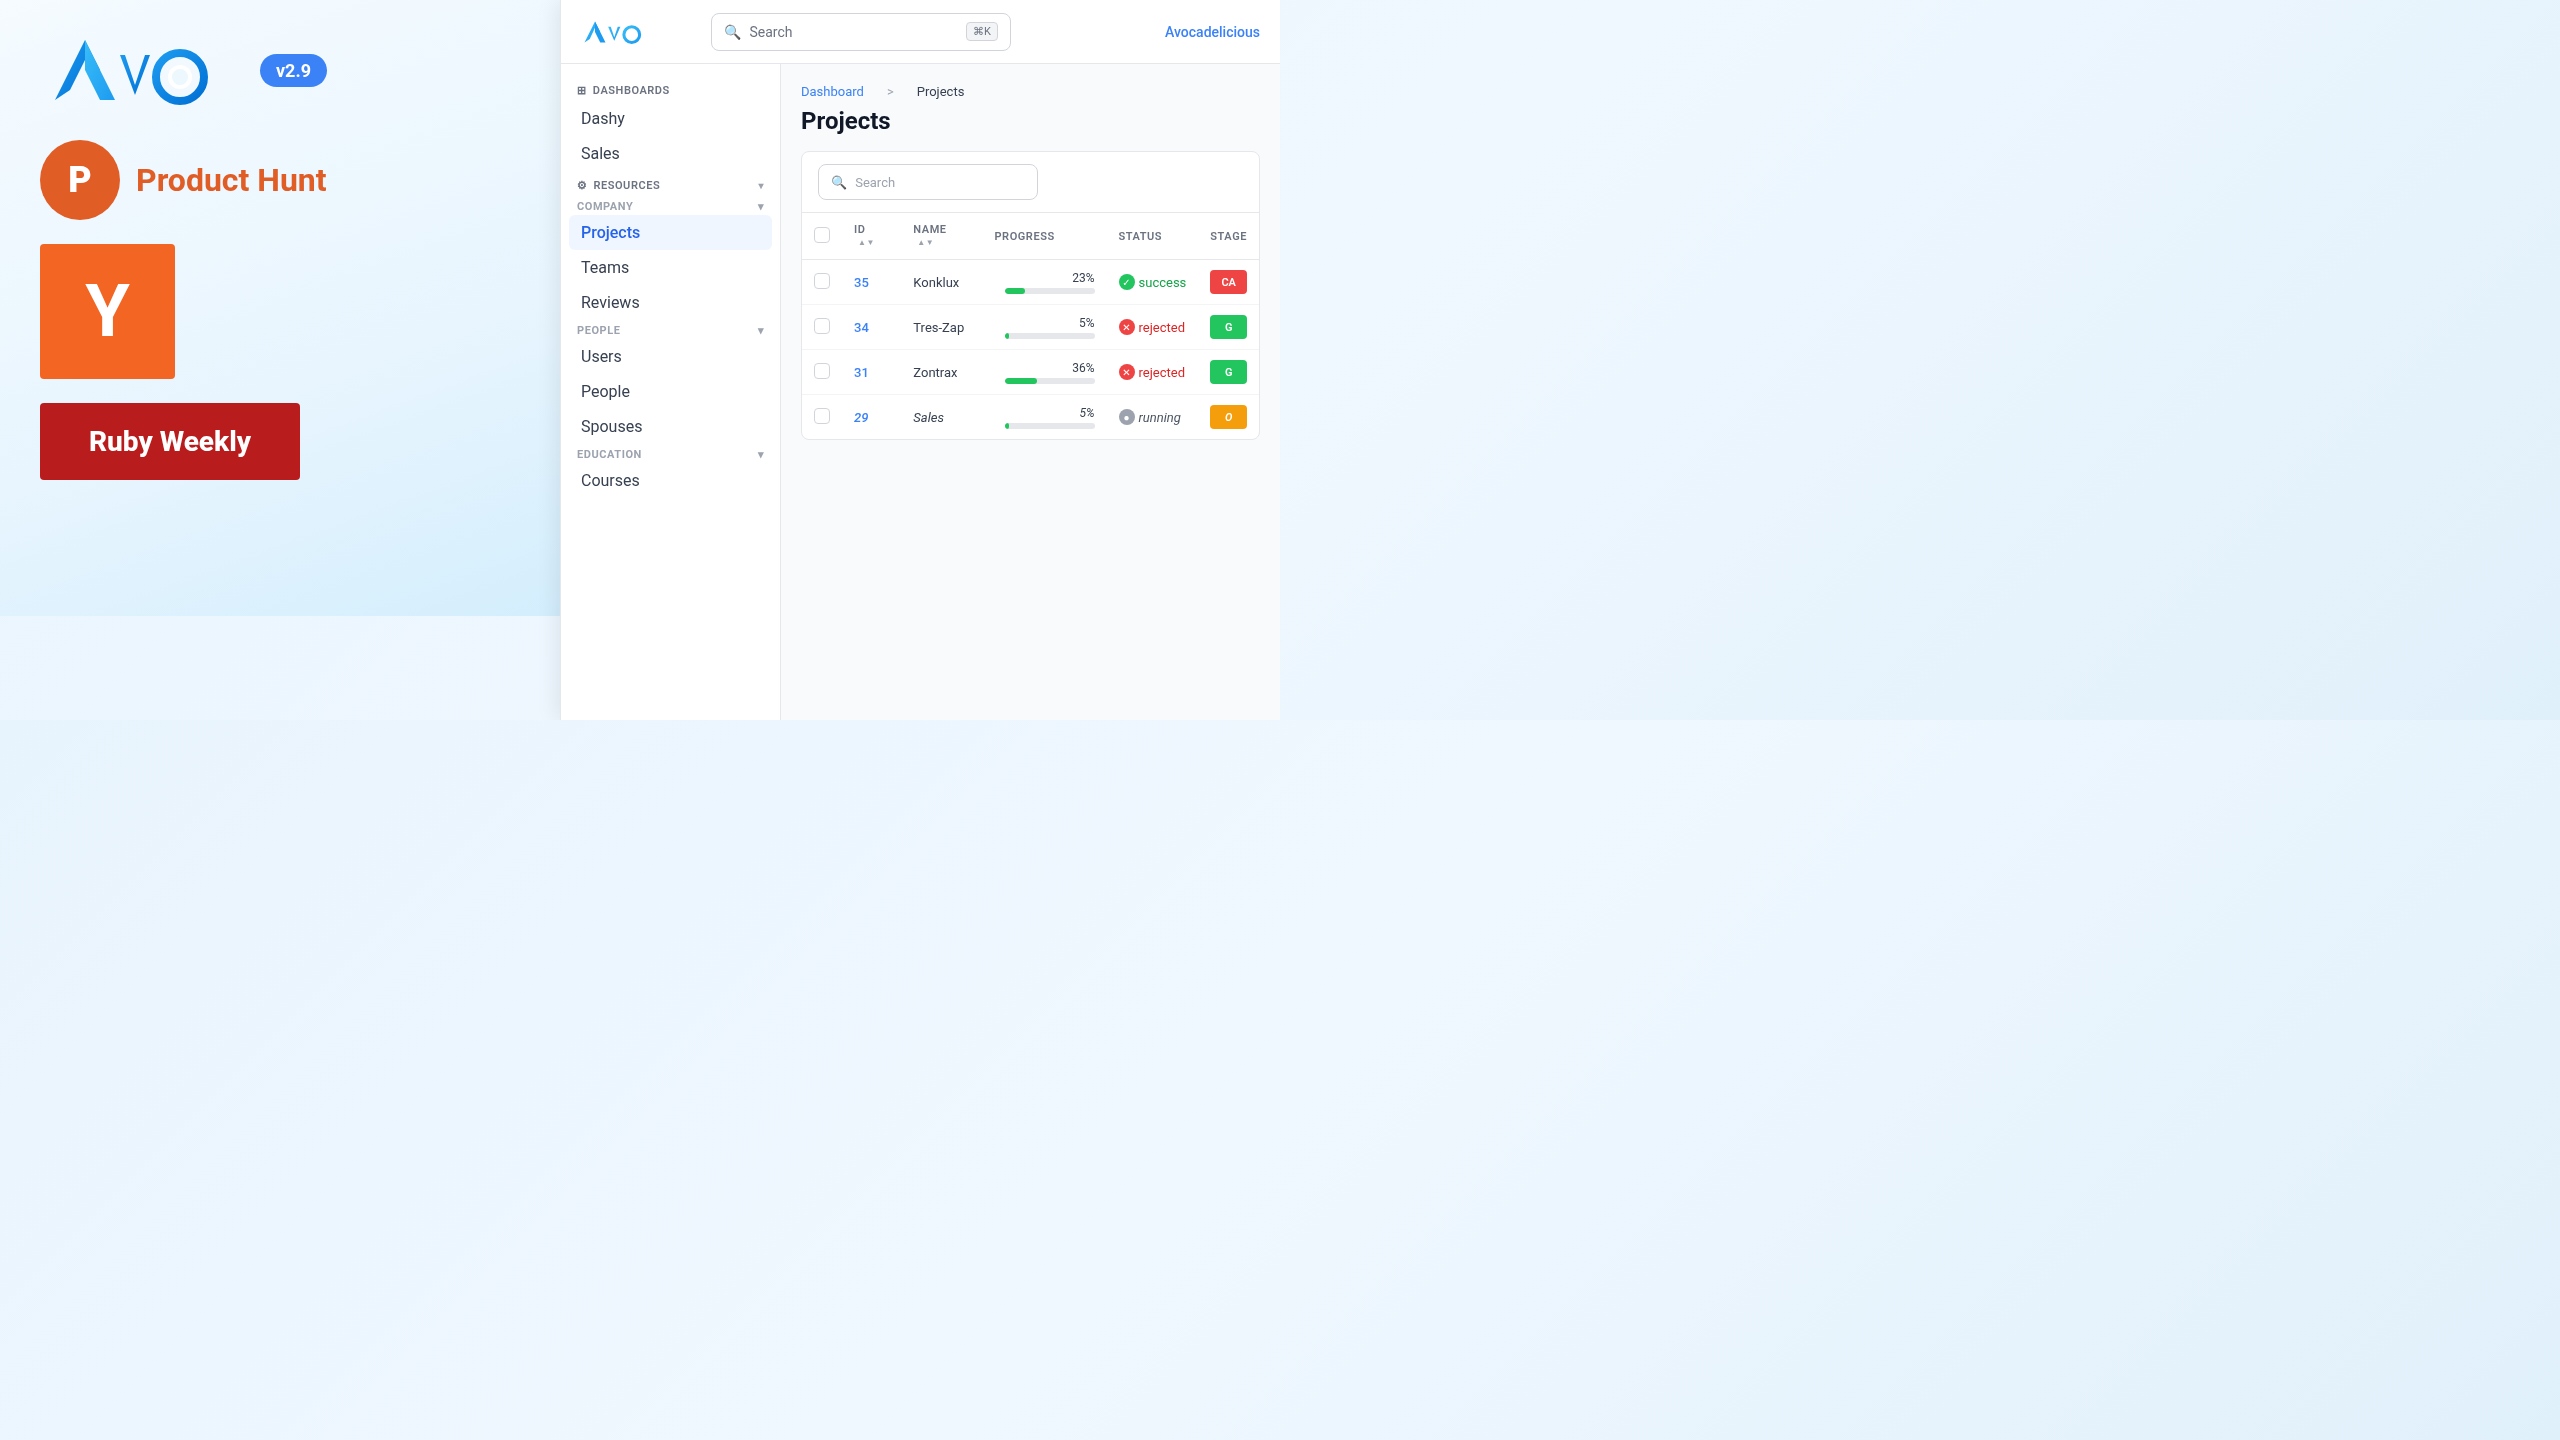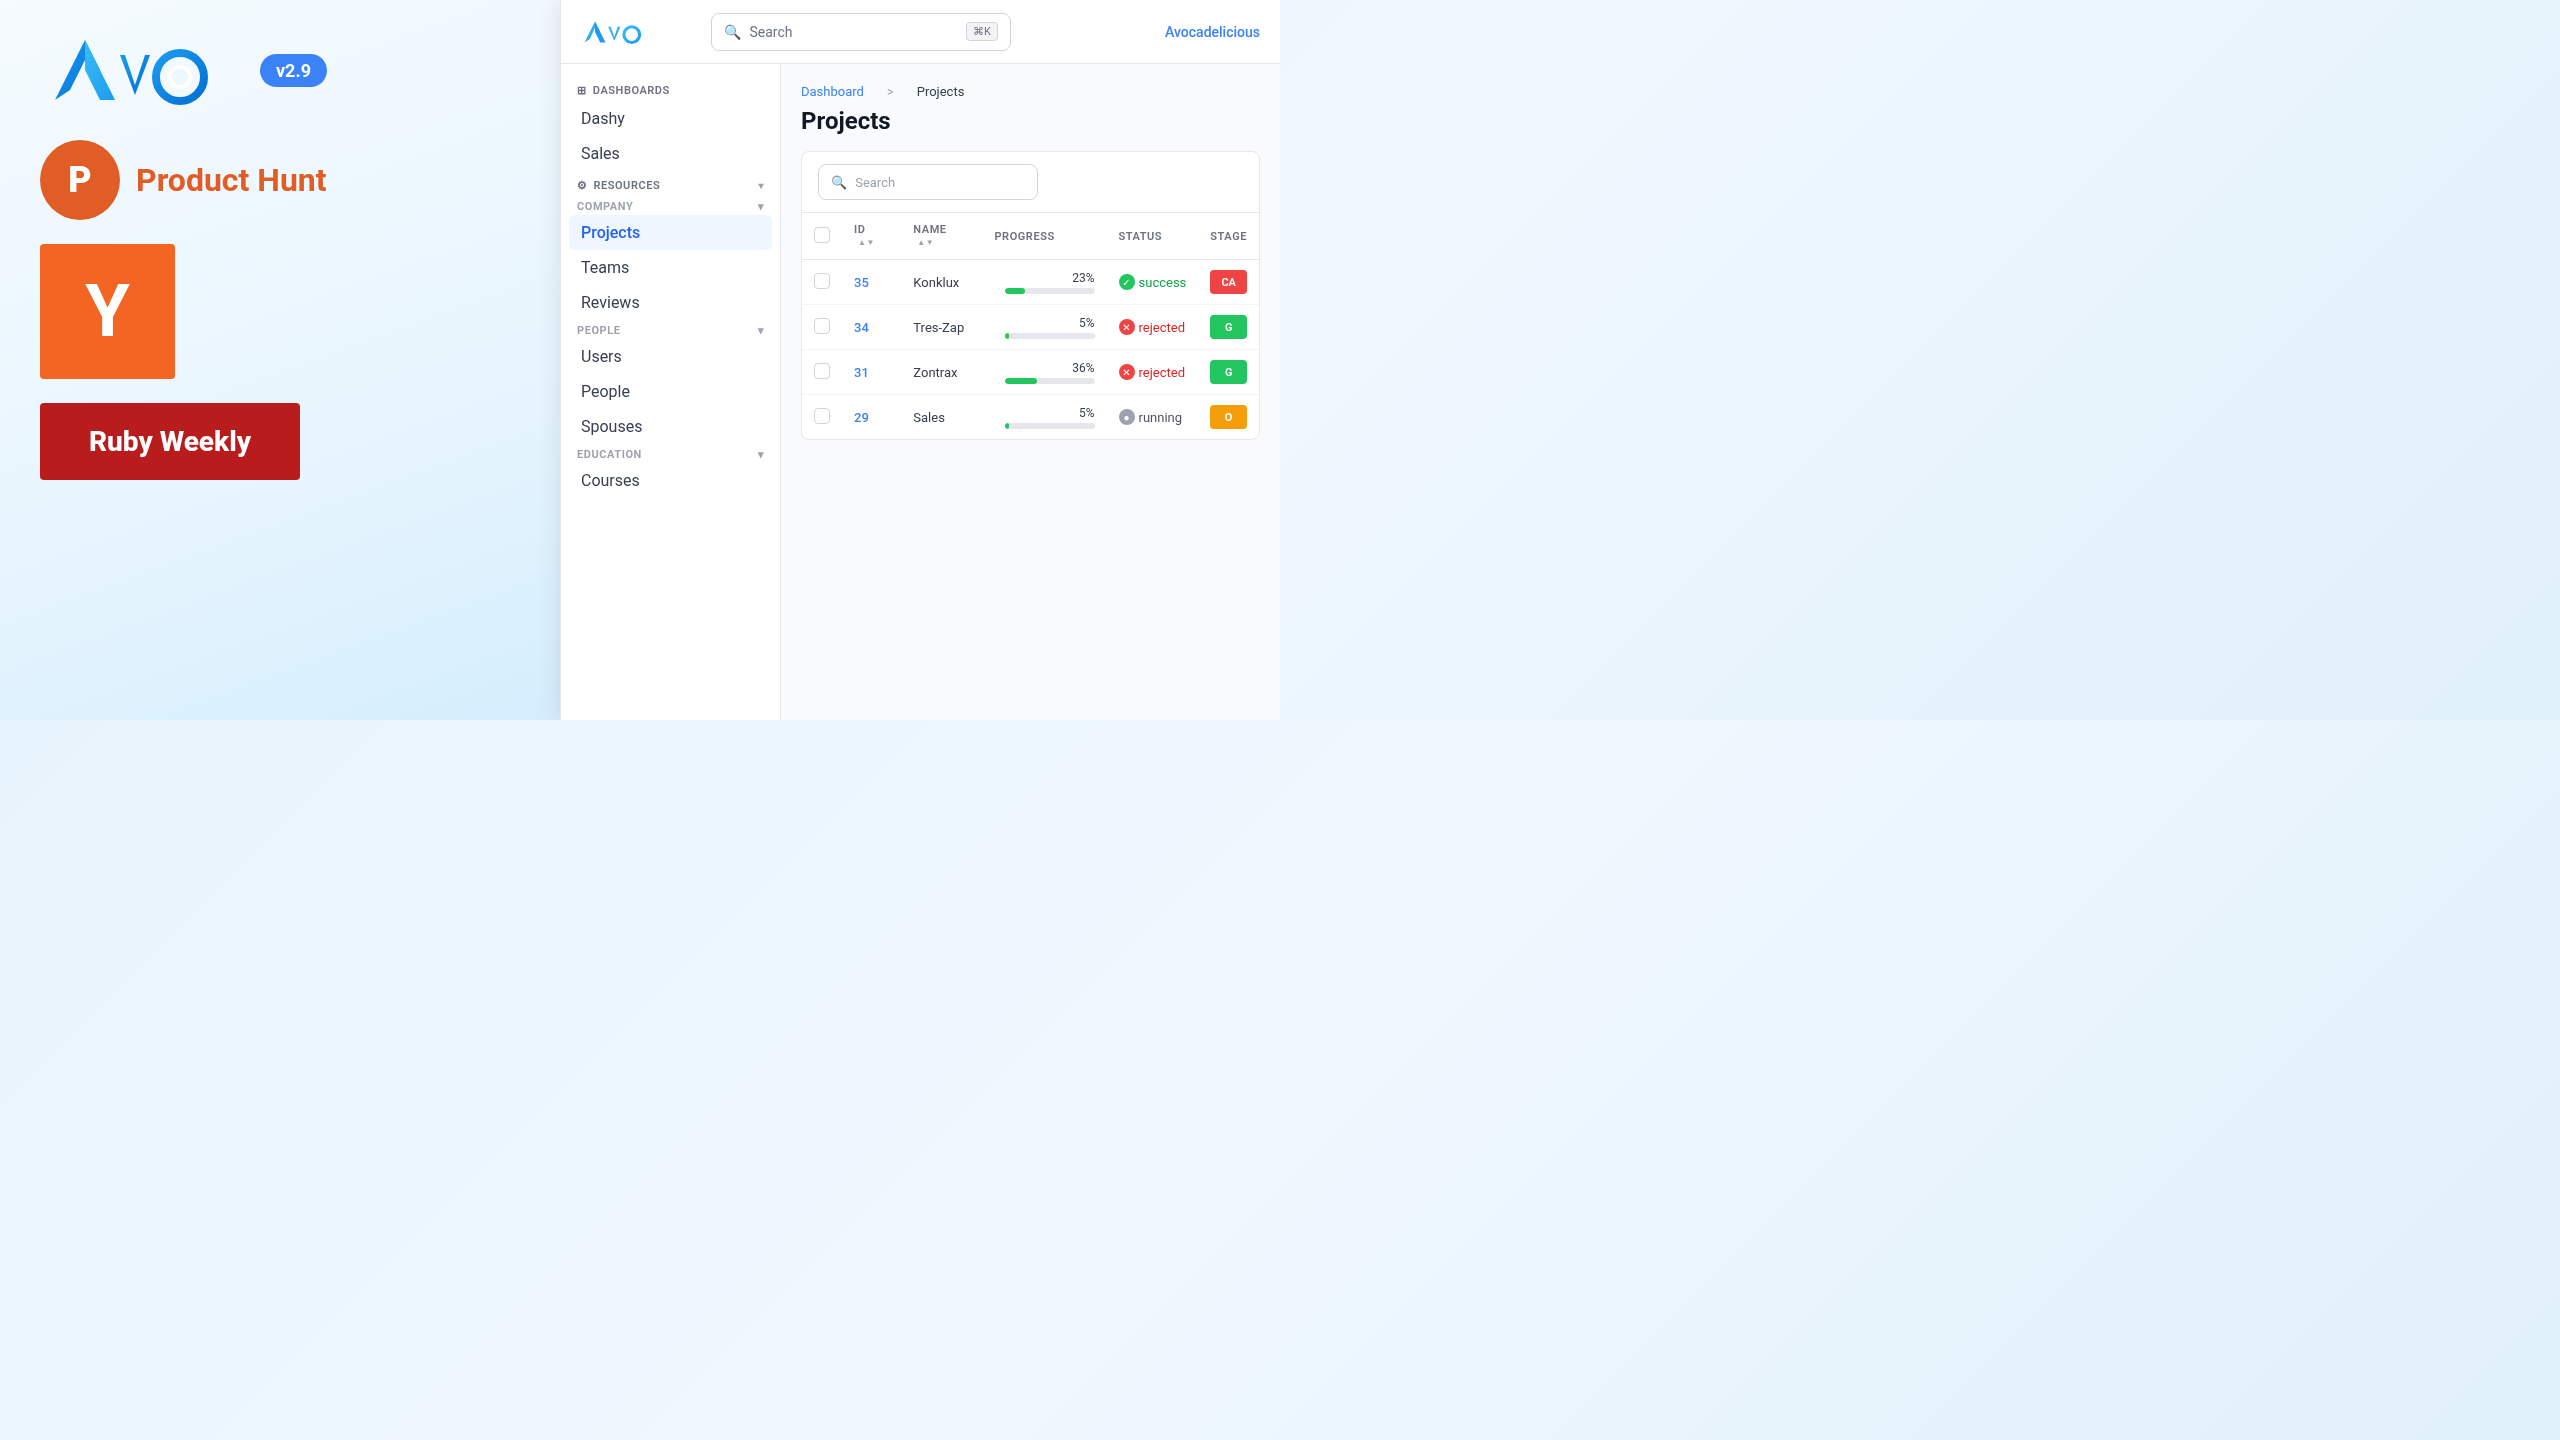--- a/index.html
+++ b/index.html
@@ -11,21 +11,21 @@
       overflow: hidden;
       position: relative;
     }
 
     
     .left-panel {
       position: absolute;
       left: 0;
       top: 0;
       width: 560px;
-      height: 720px;
+      height: 616px;
       display: flex;
       flex-direction: column;
       align-items: flex-start;
       padding: 30px 40px;
       background: linear-gradient(160deg, #f5fbff 0%, #e8f5fe 60%, #d4eefd 100%);
     }
 
     .avo-logo-area {
       display: flex;
       align-items: center;
@@ -320,20 +320,21 @@
       color: #9ca3af;
       vertical-align: middle;
     }
 
     tbody tr {
       border-bottom: 1px solid #f3f4f6;
     }
 
     tbody tr:last-child {
       border-bottom: none;
+      font-style: italic;
     }
 
     tbody td {
       padding: 10px 12px;
       color: #374151;
     }
 
     .checkbox-cell {
       width: 36px;
     }

